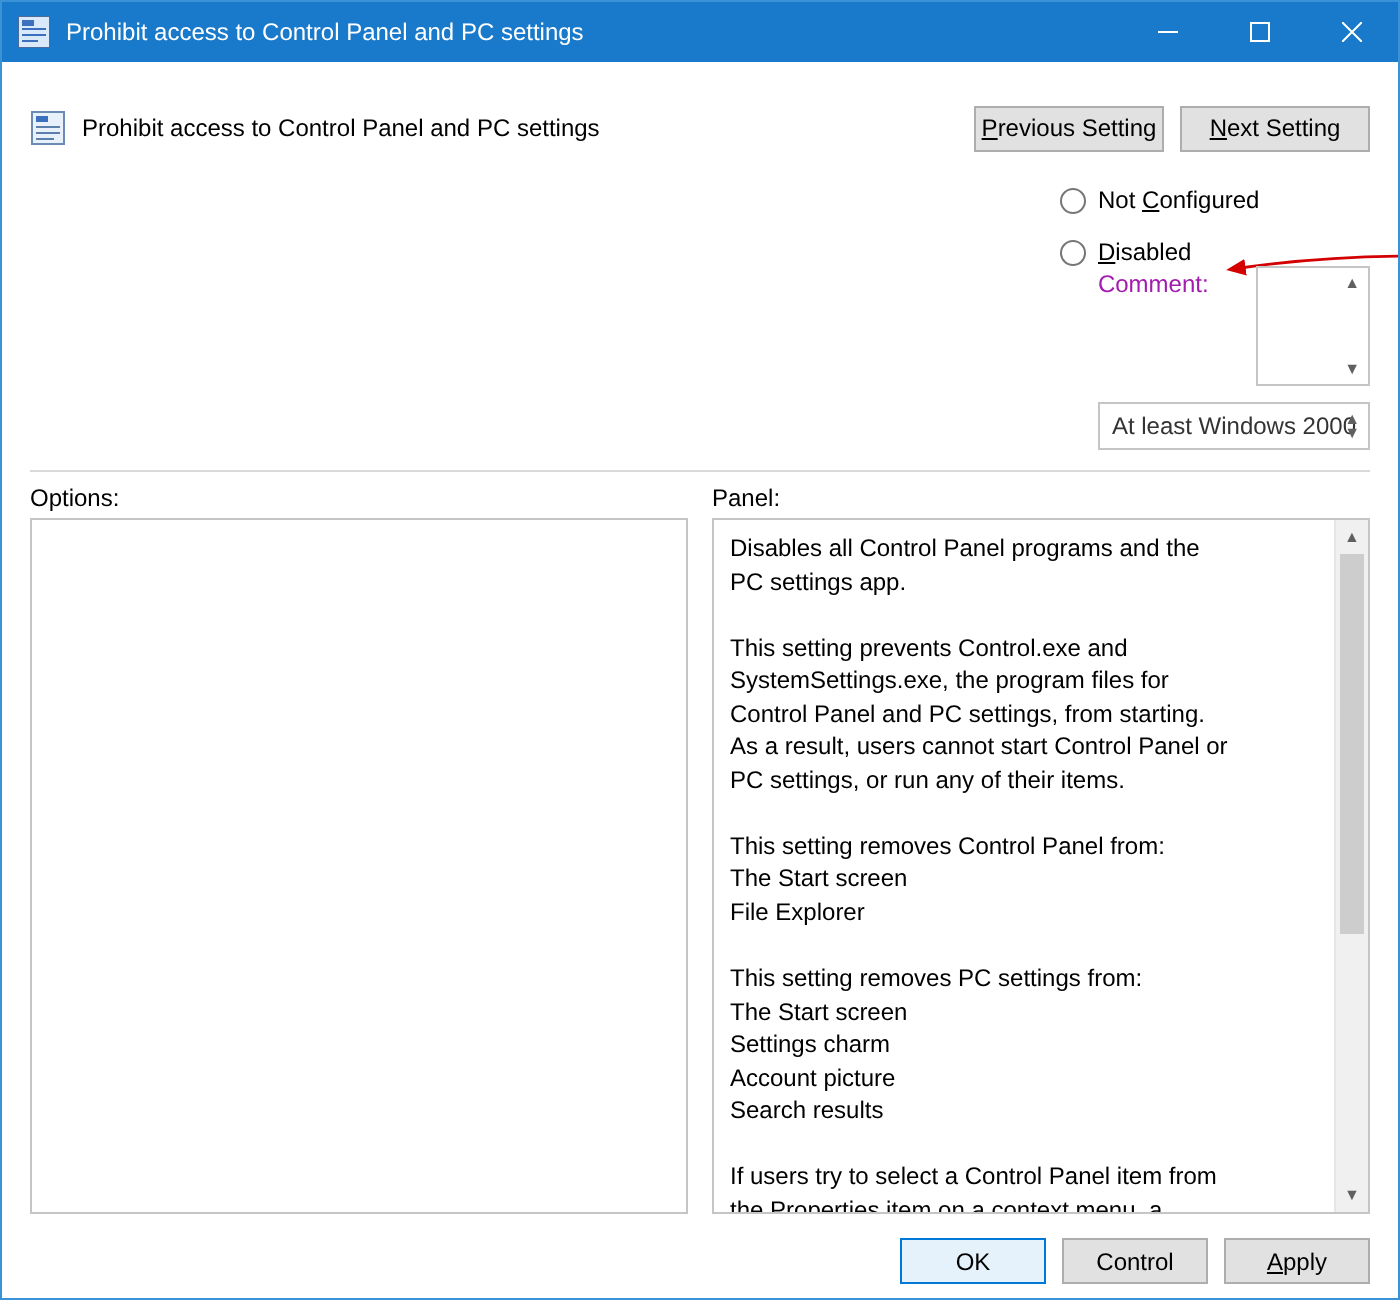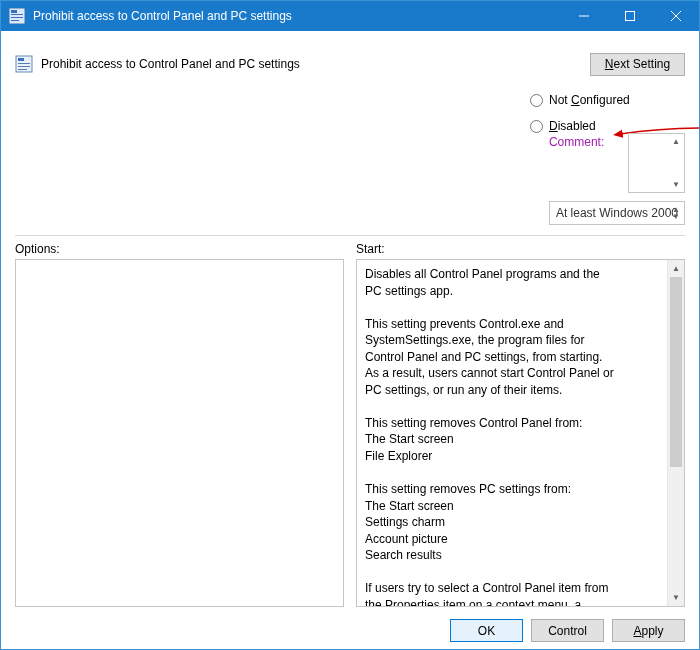--- a/index.html
+++ b/index.html
@@ -92,20 +92,23 @@
       <svg viewBox="0 0 18 18">
           <rect x="1" y="1" width="16" height="16" fill="#e8f0fa" stroke="#6b8bb5"></rect>
           <rect x="3" y="3" width="6" height="3" fill="#3d6fbf"></rect>
           <rect x="3" y="8" width="12" height="1" fill="#5b7fad"></rect>
           <rect x="3" y="11" width="12" height="1" fill="#5b7fad"></rect>
           <rect x="3" y="14" width="9" height="1" fill="#5b7fad"></rect>
         </svg>
     </span>
     <span class="subtitle">Prohibit access to Control Panel and PC settings</span>
     <div class="navbtn">
+        <span><u>P</u><span>revious Setting</span></span>
+      </div>
+    <div class="navbtn">
         <span><u>N</u>ext Setting</span>
       </div>
   </div>
 
   <div class="config-row">
     <div class="radios">
       <label class="radio">
         <input type="radio" name="state" style="">
           <span>Not <u>C</u>onfigured</span>
       </label>
@@ -142,21 +145,21 @@
   </div>
 
   <hr class="sep">
 
   <div class="panels">
     <div class="panel">
       <div class="panel-label">Options:</div>
       <div class="panel-box"></div>
     </div>
     <div class="panel">
-      <div class="panel-label">Start:</div>
+      <div class="panel-label">Panel:</div>
       <div class="panel-box help-box">
         <div class="help-text">Disables all Control Panel programs and the PC settings app.
 
 This setting prevents Control.exe and SystemSettings.exe, the program files for Control Panel and PC settings, from starting. As a result, users cannot start Control Panel or PC settings, or run any of their items.
 
 This setting removes Control Panel from:
 The Start screen
 File Explorer
 
 This setting removes PC settings from:

